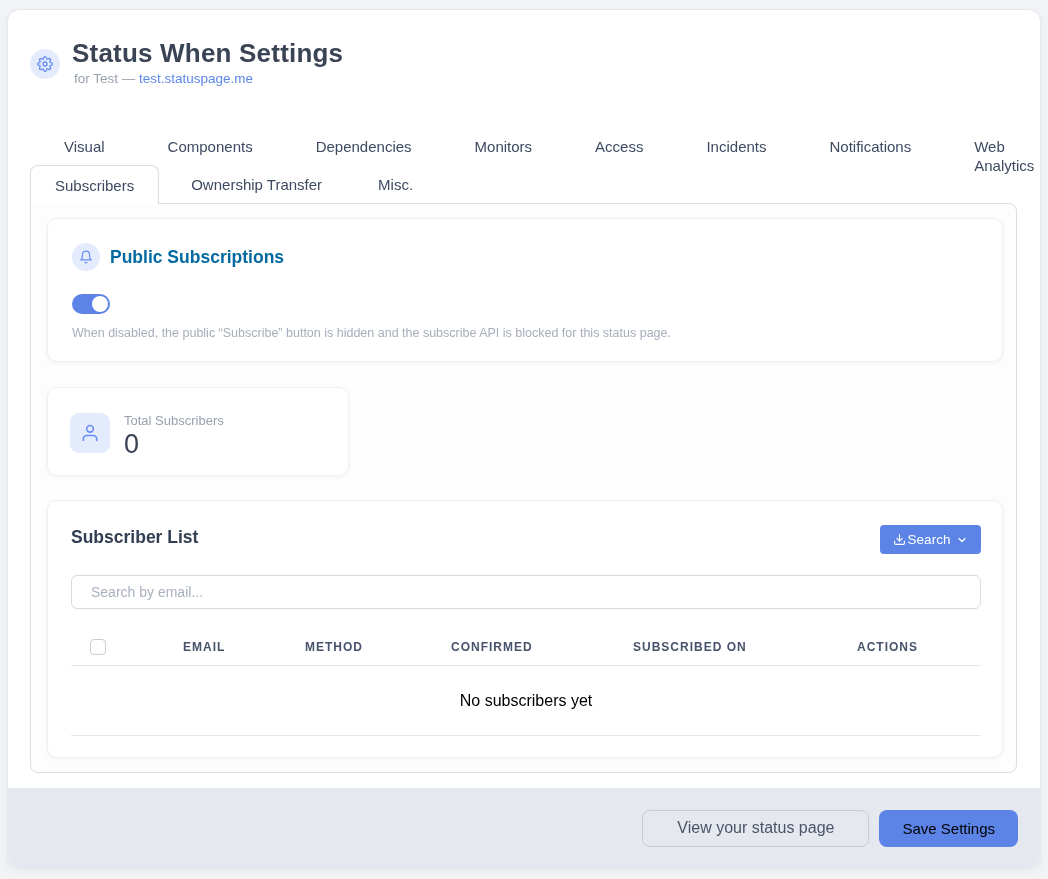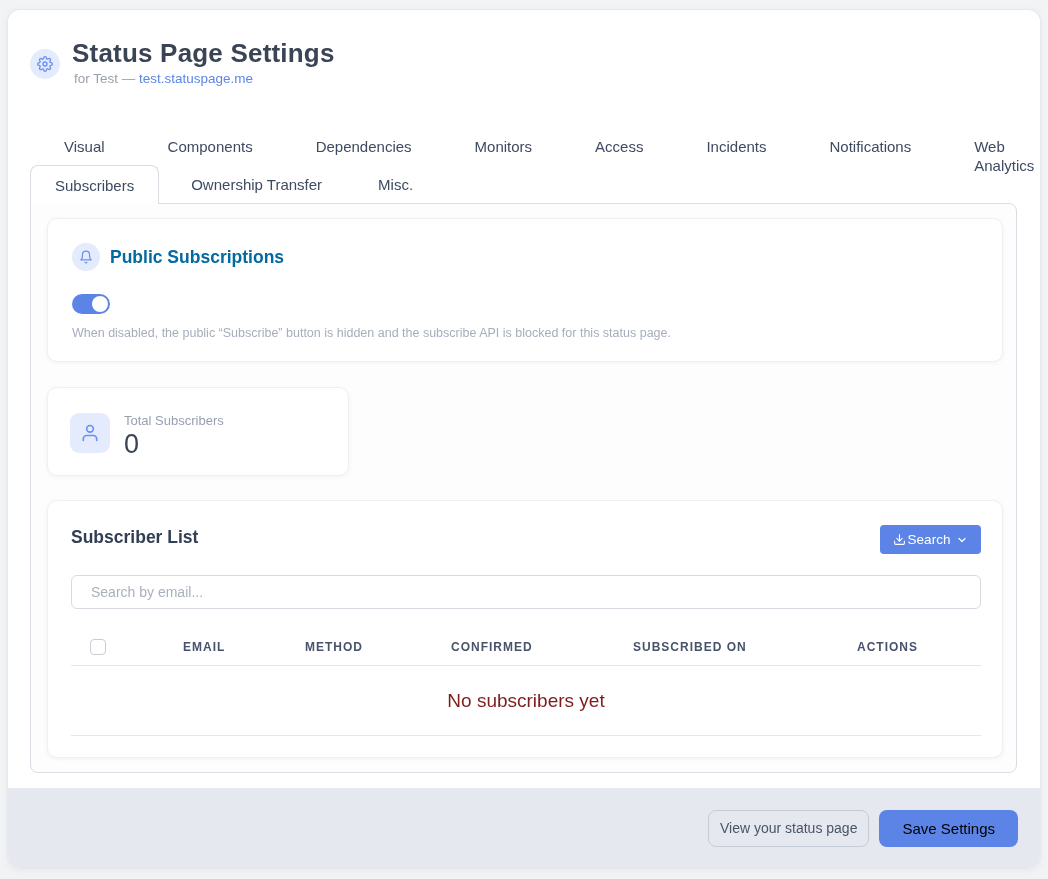--- a/index.html
+++ b/index.html
@@ -73,51 +73,51 @@
     font-family:"Liberation Sans", sans-serif; outline:none;
   }
   .search-input::placeholder { color:#a9b1bd; }
   .table { position:absolute; left:23px; top:130px; width:910px; }
   .thead { position:relative; height:35px; border-bottom:1px solid #e4e7eb; }
   .th { position:absolute; top:9px; font-size:12px; font-weight:700; letter-spacing:1px; color:#47536b; }
   .checkbox { position:absolute; left:19px; top:8px; width:16px; height:16px; border:1px solid #c8cdd6;
               border-radius:4px; background:#ffffff; cursor:pointer; }
   .empty-row { position:relative; height:70px; border-bottom:1px solid #e4e7eb;
                display:flex; align-items:center; justify-content:center;
-               font-size:19px; color:#7f1d1d; }
+               font-size:16px; color:#000000; }
   
   .footer {
     position:absolute; left:0; bottom:0; width:1032px; height:80px;
     background:#e5e8ee; border-radius:0 0 12px 12px;
     display:flex; align-items:center; justify-content:flex-end; gap:10px; padding-right:22px;
   }
   .btn-secondary {
-    height:37px; padding:0 11px; background:transparent; border:1px solid #c6ccd6;
-    border-radius:8px; font-size:14px; color:#4a5568; cursor:pointer;
+    height:37px; padding:0 34px; background:transparent; border:1px solid #c6ccd6;
+    border-radius:8px; font-size:16px; color:#4a5568; cursor:pointer;
     font-family:"Liberation Sans", sans-serif;
   }
   .btn-primary {
     height:37px; padding:0 23px; background:#5b84e6; border:none;
     border-radius:8px; font-size:15px; color:#000000; cursor:pointer;
     font-family:"Liberation Sans", sans-serif;
   }
   svg { display:block; }
 </style>
 </head>
 <body>
 
 <div class="card">
 
   <div class="hdr-badge">
     <svg width="16" height="16" viewBox="0 0 24 24" fill="none" stroke="#6b8ff2" stroke-width="2" stroke-linecap="round" stroke-linejoin="round">
       <circle cx="12" cy="12" r="3"></circle>
       <path d="M19.4 15a1.65 1.65 0 0 0 .33 1.82l.06.06a2 2 0 0 1 0 2.83 2 2 0 0 1-2.83 0l-.06-.06a1.65 1.65 0 0 0-1.82-.33 1.65 1.65 0 0 0-1 1.51V21a2 2 0 0 1-2 2 2 2 0 0 1-2-2v-.09A1.65 1.65 0 0 0 9 19.4a1.65 1.65 0 0 0-1.82.33l-.06.06a2 2 0 0 1-2.83 0 2 2 0 0 1 0-2.83l.06-.06a1.65 1.65 0 0 0 .33-1.82 1.65 1.65 0 0 0-1.51-1H3a2 2 0 0 1-2-2 2 2 0 0 1 2-2h.09A1.65 1.65 0 0 0 4.6 9a1.65 1.65 0 0 0-.33-1.82l-.06-.06a2 2 0 0 1 0-2.83 2 2 0 0 1 2.83 0l.06.06a1.65 1.65 0 0 0 1.82.33H9a1.65 1.65 0 0 0 1-1.51V3a2 2 0 0 1 2-2 2 2 0 0 1 2 2v.09a1.65 1.65 0 0 0 1 1.51 1.65 1.65 0 0 0 1.82-.33l.06-.06a2 2 0 0 1 2.83 0 2 2 0 0 1 0 2.83l-.06.06a1.65 1.65 0 0 0-.33 1.82V9a1.65 1.65 0 0 0 1.51 1H21a2 2 0 0 1 2 2 2 2 0 0 1-2 2h-.09a1.65 1.65 0 0 0-1.51 1z"></path>
     </svg>
   </div>
-  <div class="hdr-title">Status Page Settings</div>
+  <div class="hdr-title">Status When Settings</div>
   <div class="hdr-sub"><span>for Test — </span><a href="#">test.statuspage.me</a></div>
 
   <div class="tabs-row1">
     <div class="tab">Visual</div>
     <div class="tab">Components</div>
     <div class="tab">Dependencies</div>
     <div class="tab">Monitors</div>
     <div class="tab">Access</div>
     <div class="tab">Incidents</div>
     <div class="tab">Notifications</div>

